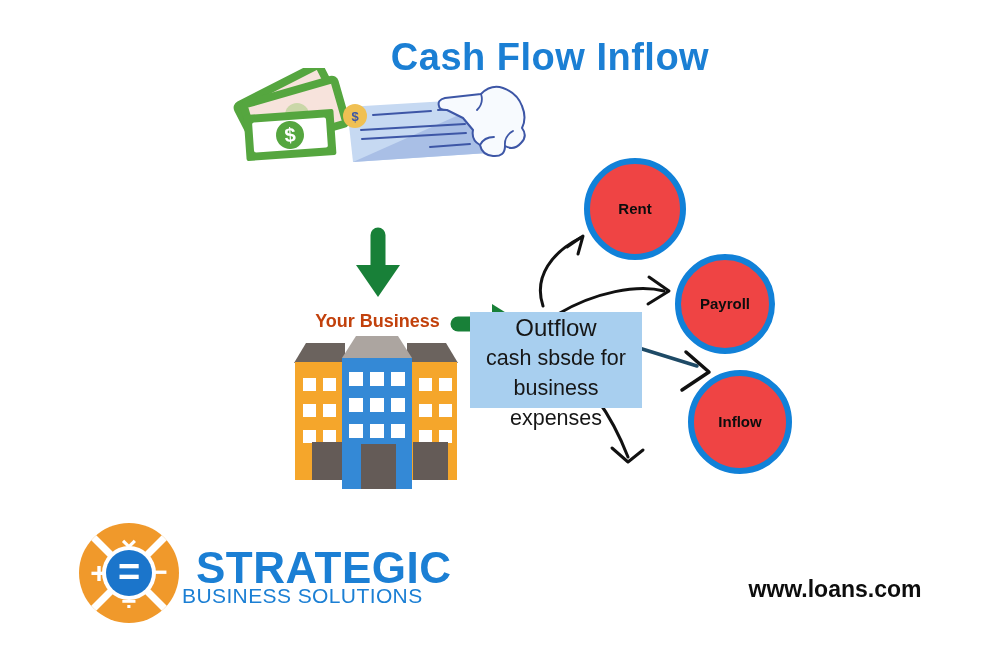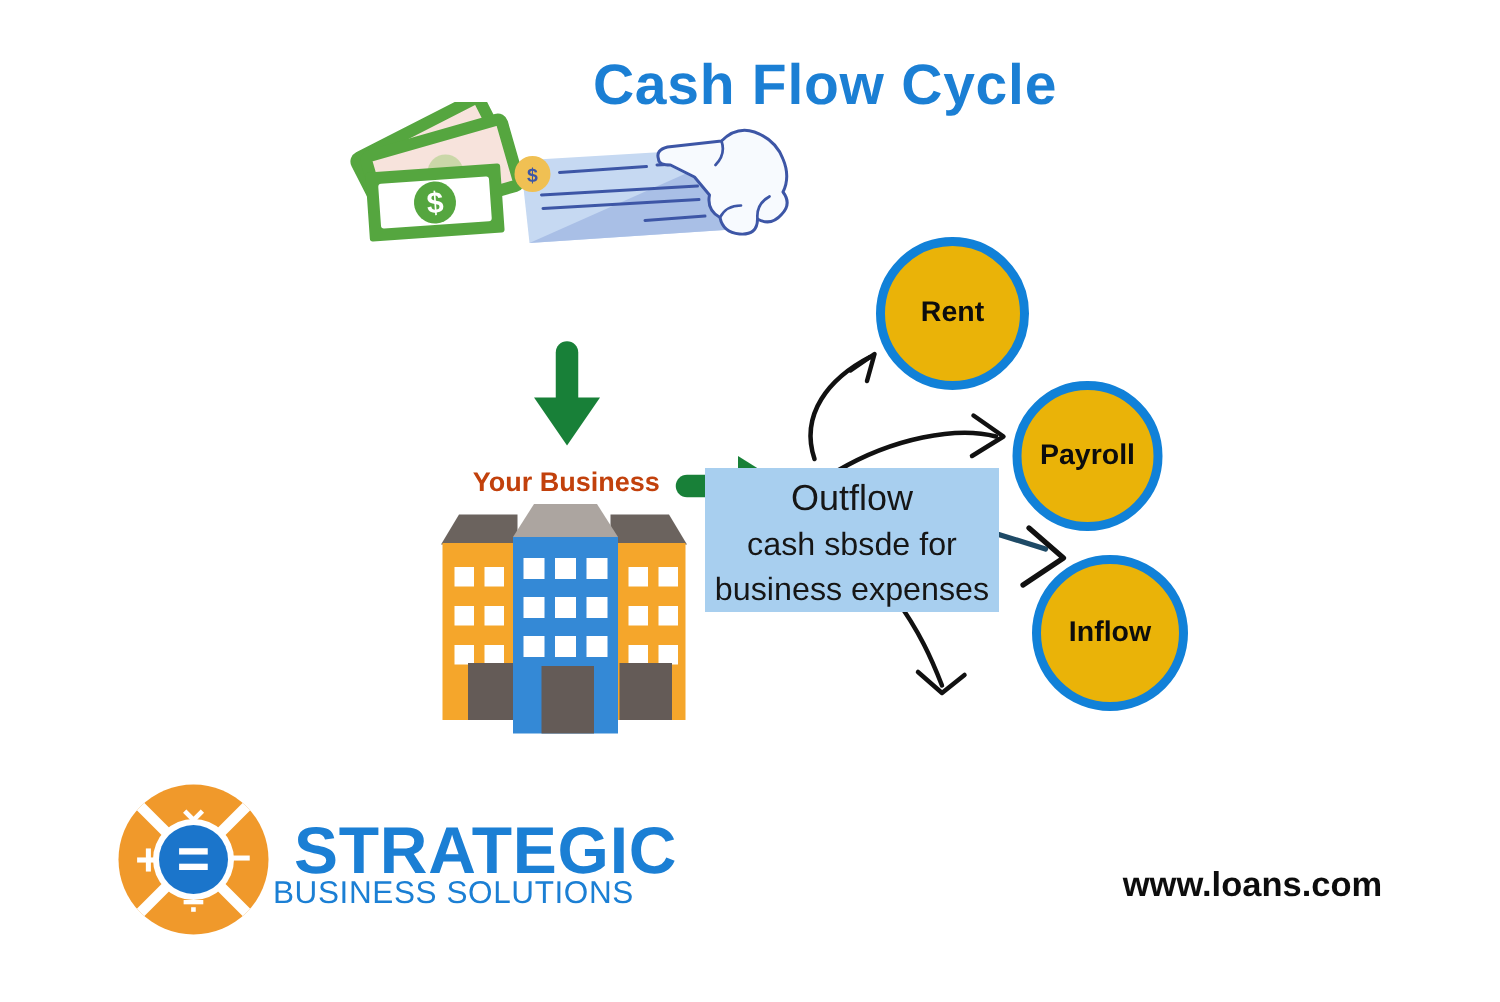--- a/index.html
+++ b/index.html
@@ -14,30 +14,30 @@
   }
   #inflow-caption{
     left:208px;top:167px;width:340px;text-align:center;
     font-size:22px;color:#1d1d1d;line-height:29px;
   }
   #business-label{
     left:295px;top:311px;width:165px;text-align:center;
     font-size:18px;font-weight:700;color:#c2410c;
   }
   #outflow-box{
-    left:470px;top:312px;width:196px;height:96px;background:#a8cfef;
-    display:flex;flex-direction:column;justify-content:flex-end;align-items:center;
+    left:470px;top:312px;width:172px;height:96px;background:#a8cfef;
+    display:flex;flex-direction:column;justify-content:space-between;align-items:center;
     text-align:center;color:#161616;
   }
   #outflow-box .l1{font-size:24px;line-height:31px;}
   #outflow-box .l2,#outflow-box .l3{font-size:21.5px;line-height:30px;}
   .expense-circle{
-    position:absolute;background:#eab308;border:6px solid #1181d8;border-radius:50%;
+    position:absolute;background:#ef4444;border:6px solid #1181d8;border-radius:50%;
     display:flex;align-items:center;justify-content:center;text-align:center;
-    font-size:19px;font-weight:700;color:#0d0d0d;line-height:22px;box-sizing:border-box;
+    font-size:15px;font-weight:700;color:#0d0d0d;line-height:22px;box-sizing:border-box;
   }
   #circle-rent{left:584px;top:158px;width:102px;height:102px;}
   #circle-payroll{left:675px;top:254px;width:100px;height:100px;}
   #circle-taxes{left:688px;top:370px;width:104px;height:104px;}
   #circle-ap{left:607px;top:465px;width:102px;height:102px;padding:0 4px;}
   #logo-wordmark-1{
     left:196px;top:543px;font-size:44px;font-weight:700;color:#1b7fd4;letter-spacing:0.5px;
   }
   #logo-wordmark-2{
     left:182px;top:584px;font-size:21px;font-weight:400;color:#1b7fd4;letter-spacing:0.4px;
@@ -46,21 +46,21 @@
     left:735px;top:576px;width:200px;text-align:center;
     font-size:23px;font-weight:700;color:#0d0d0d;
   }
   svg{display:block;}
 </style>
 </head>
 <body>
 
 <div id="canvas">
 
-  <div id="title" class="abs">Cash Flow Cycle</div>
+  <div id="title" class="abs">Cash Flow Inflow</div>
 
   <svg class="abs" style="left:233px;top:68px;" width="300" height="100" viewBox="0 0 300 100">
 
     <g>
       <rect x="9" y="15" width="92" height="46" rx="3" fill="#f7e3dc" stroke="#55a63f" stroke-width="8" transform="rotate(-27 55 38)"></rect>
       <rect x="15" y="23" width="94" height="46" rx="3" fill="#f7e3dc" stroke="#55a63f" stroke-width="8" transform="rotate(-16 62 46)"></rect>
       <circle cx="64" cy="47" r="12" fill="#a5ce7e" opacity="0.55"></circle>
       <g transform="rotate(-4 57 67)">
         <rect x="12" y="44" width="90" height="46" rx="2" fill="#55a63f"></rect>
         <rect x="20" y="52" width="74" height="30" rx="2" fill="#ffffff"></rect>

